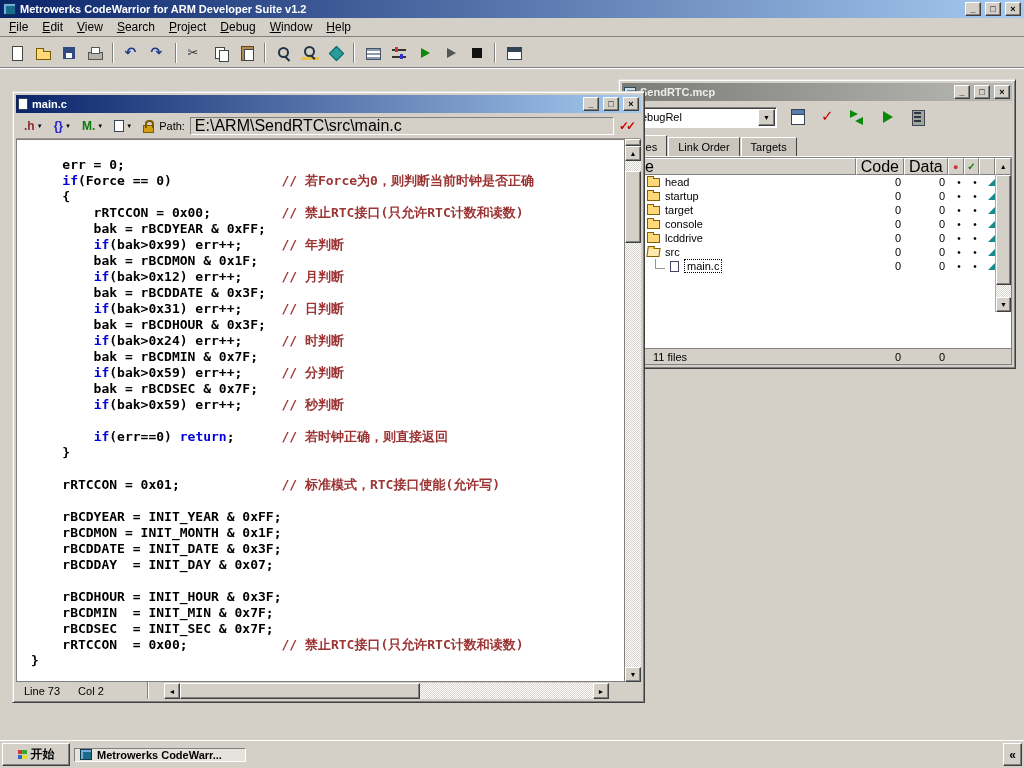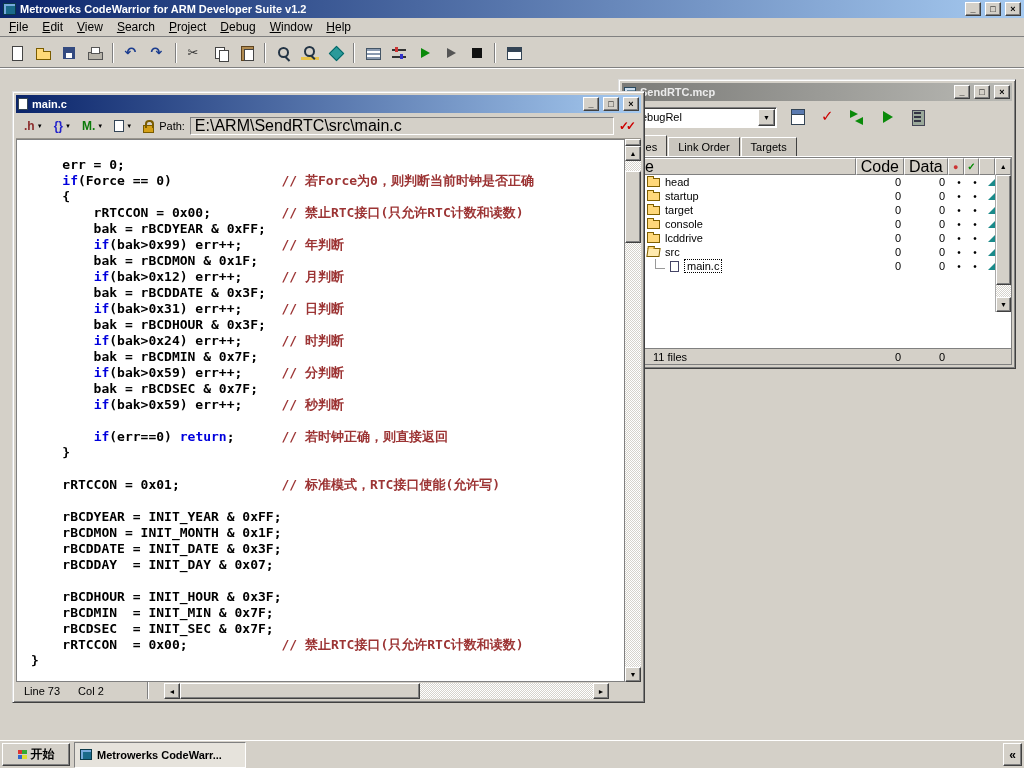--- a/index.html
+++ b/index.html
@@ -144,21 +144,21 @@
   .pvdown{position:absolute;bottom:0;left:0;width:100%;height:15px;display:flex;align-items:center;justify-content:center;font-size:7px;}
   .pfoot{height:16px;flex:none;display:flex;align-items:center;background:var(--face);border-top:1px solid #808080;font-size:11px;margin-top:36px;}
   .pf-label{width:236px;padding-left:30px;}
   .pf-code{width:48px;text-align:right;padding-right:6px;}
   .pf-data{width:44px;text-align:right;padding-right:6px;}
 
   
   .taskbar{position:absolute;left:0;right:0;bottom:0;height:28px;background:var(--face);border-top:1px solid #fff;display:flex;align-items:center;gap:4px;padding:0 2px;}
   .start-btn{width:68px;height:23px;display:flex;align-items:center;gap:4px;justify-content:center;font-weight:bold;font-size:12px;}
   .win-flag{width:9px;height:9px;flex:none;background-image:linear-gradient(90deg,#d33 0 4px,#3a3 4px 9px),linear-gradient(90deg,#36c 0 4px,#dd3 4px 9px);background-size:9px 4px;background-position:0 0,0 5px;background-repeat:no-repeat;}
-  .task-btn{width:172px;height:26px;display:flex;align-items:center;gap:5px;padding:0 5px;font-size:11px;font-weight:bold;
+  .task-btn{width:172px;height:14px;display:flex;align-items:center;gap:5px;padding:0 5px;font-size:11px;font-weight:bold;
             border:1px solid;border-color:#808080 #fff #fff #808080;background:#e6e3dc;white-space:nowrap;overflow:hidden;}
   .task-icon{width:12px;height:11px;background:#1a6a8a;border:1px solid #0a3a4a;box-shadow:inset 2px 2px 0 #7ad;flex:none;}
   .tray{margin-left:auto;display:flex;align-items:center;height:23px;padding:0 5px;font-weight:bold;}
 </style>
 </head>
 <body>
 
 <div class="app-titlebar">
   <span class="app-icon"></span>
   <span class="title-text">Metrowerks CodeWarrior for ARM Developer Suite v1.2</span>

